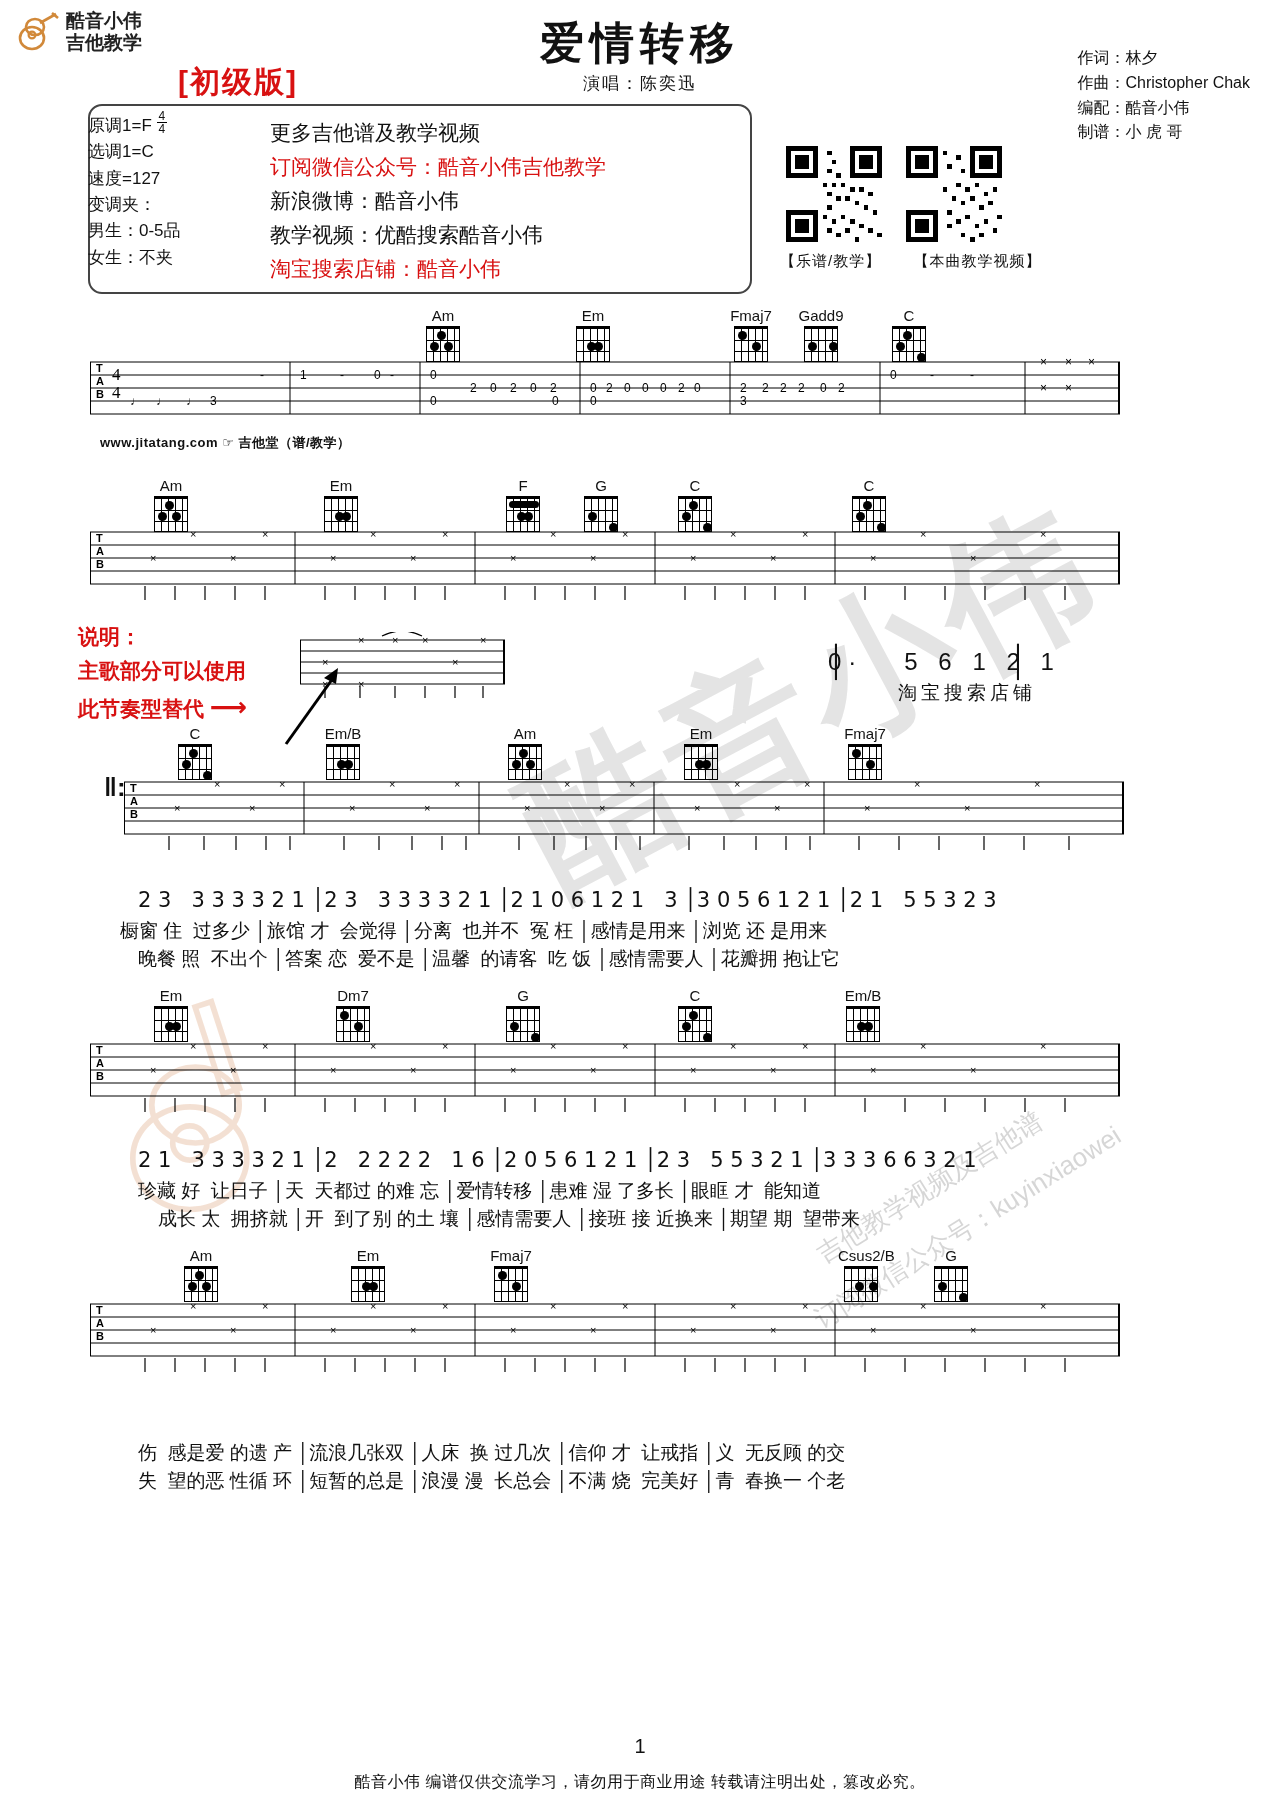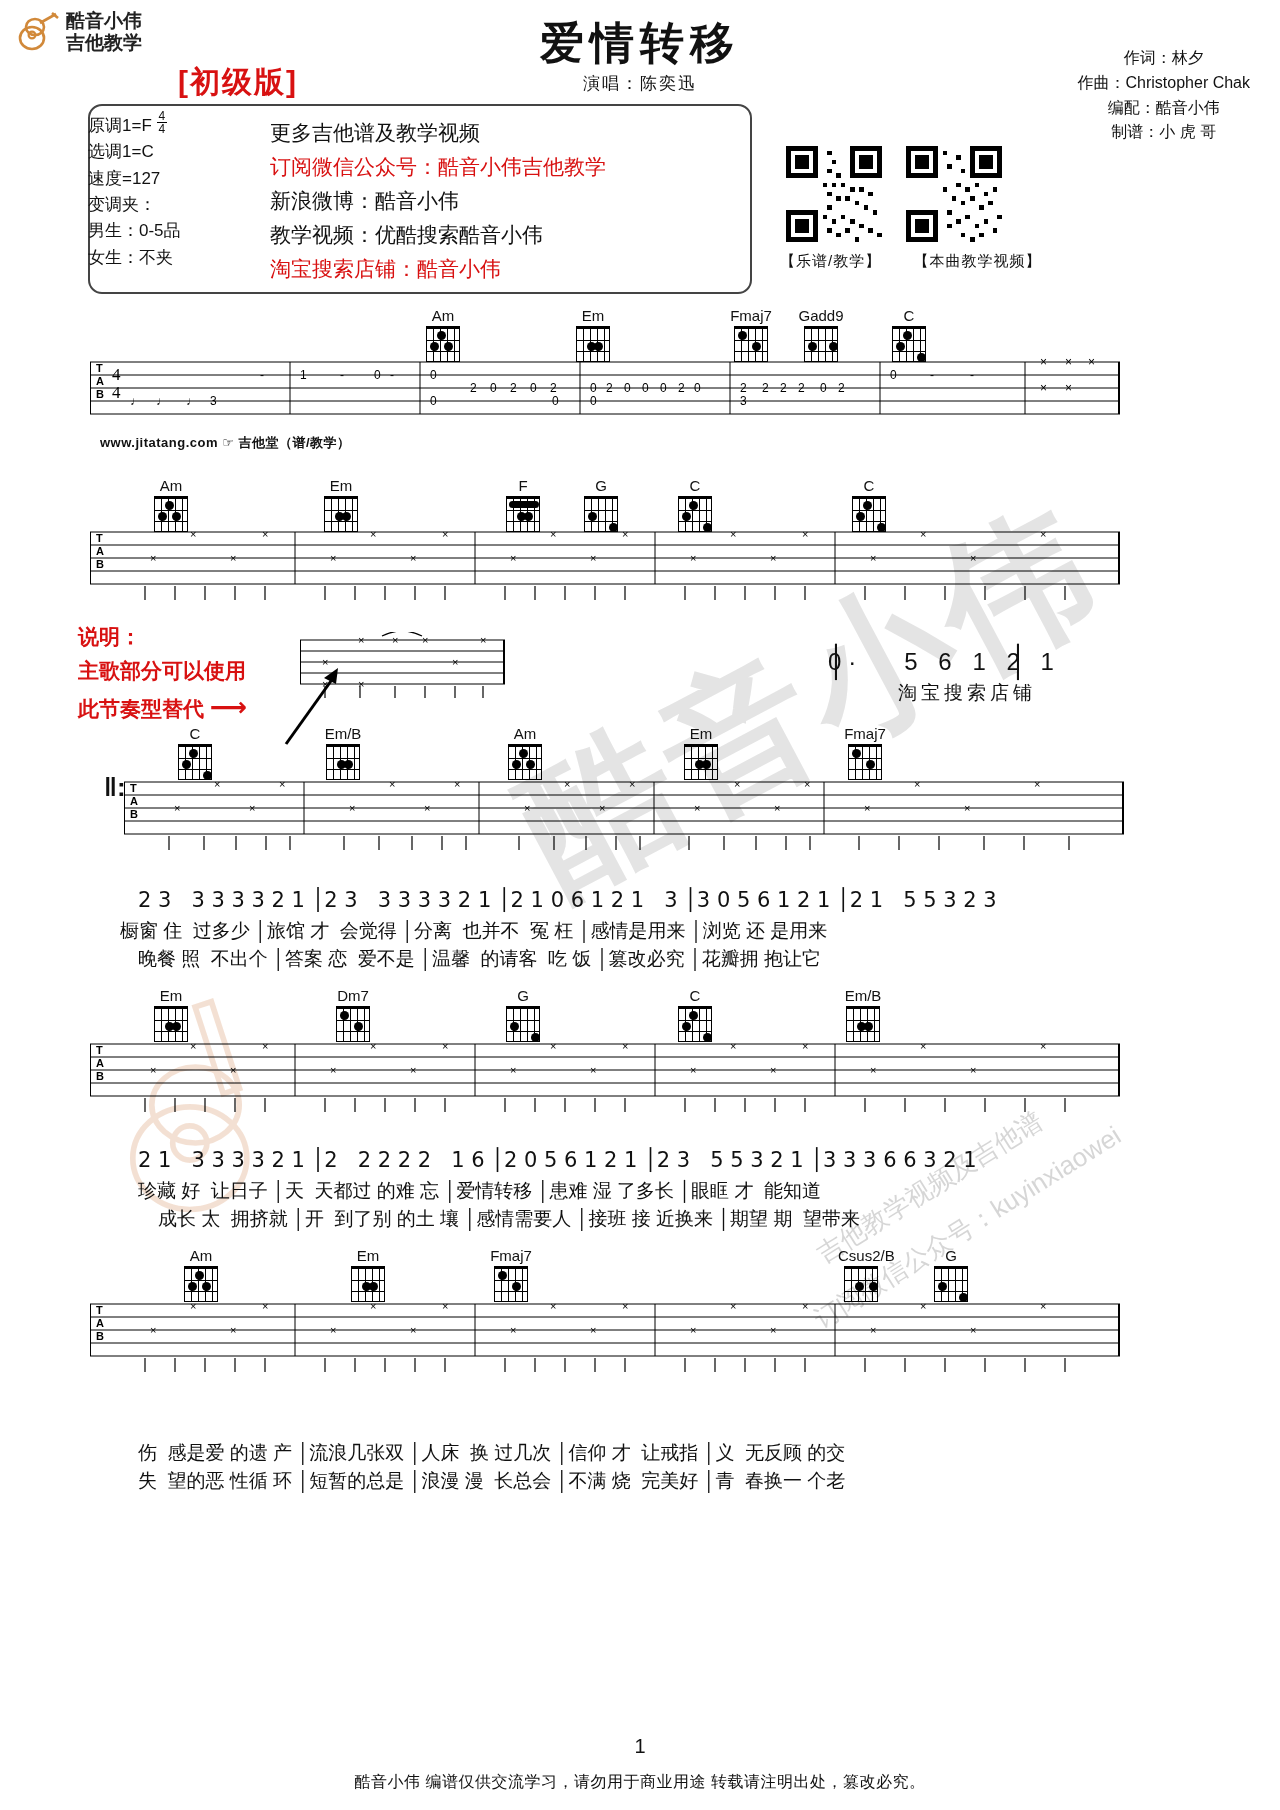--- a/index.html
+++ b/index.html
@@ -30,21 +30,21 @@
   .title{
     position:absolute;left:0;right:0;top:14px;text-align:center;
     font-family:"DejaVu Serif","Liberation Serif",serif;
     font-size:44px;font-weight:bold;letter-spacing:6px;
   }
   .singer{position:absolute;left:0;right:0;top:72px;text-align:center;font-size:17px;letter-spacing:2px;}
   .level{
     position:absolute;left:178px;top:62px;font-size:30px;font-weight:bold;color:#d81111;
     letter-spacing:2px;
   }
-  .credits{position:absolute;right:30px;top:46px;font-size:16px;line-height:1.55;text-align:center;}
+  .credits{position:absolute;right:30px;top:46px;font-size:16px;line-height:1.55;text-align:left;}
 
   
   .keybox{
     position:absolute;left:88px;top:110px;width:110px;font-size:17px;line-height:1.55;
   }
   .keybox .frac{display:inline-block;vertical-align:-2px;font-size:12px;line-height:1;text-align:center;}
   .keybox .frac b{display:block;border-bottom:1px solid #000;padding:0 2px;font-weight:normal;}
   .keybox .frac i{display:block;font-style:normal;padding:0 2px;}
   .promo{
     position:absolute;left:88px;top:104px;width:664px;height:190px;
@@ -714,21 +714,21 @@
         <div class="v" style="left:27px"></div>
       <div class="h" style="top:11px"></div>
         <div class="h" style="top:22px"></div>
       <div class="dot" style="left:3px;top:2px"></div>
         <div class="dot" style="left:17px;top:13px"></div>
     </div>
   </div>
 
   <div class="numline" style="left:138px;top:888px;">2 3   3 3 3 3 2 1 │2 3   3 3 3 3 2 1 │2 1 0 6 1 2 1   3 │3 0 5 6 1 2 1 │2 1   5 5 3 2 3</div>
   <div class="lyric" style="left:120px;top:918px;">橱窗 住  过多少 │旅馆 才  会觉得 │分离  也并不  冤 枉 │感情是用来 │浏览 还 是用来</div>
-  <div class="lyric" style="left:138px;top:946px;">晚餐 照  不出个 │答案 恋  爱不是 │温馨  的请客  吃 饭 │篡改必究 │花瓣拥 抱让它</div>
+  <div class="lyric" style="left:138px;top:946px;">晚餐 照  不出个 │答案 恋  爱不是 │温馨  的请客  吃 饭 │感情需要人 │花瓣拥 抱让它</div>
 
   <svg class="sys" style="left:90px;top:1040px;" width="1040" height="80">
     <g stroke="#000" stroke-width="1">
       <line x1="0" y1="4" x2="1030" y2="4"></line>
         <line x1="0" y1="17" x2="1030" y2="17"></line>
       <line x1="0" y1="30" x2="1030" y2="30"></line>
         <line x1="0" y1="43" x2="1030" y2="43"></line>
       <line x1="0" y1="56" x2="1030" y2="56"></line>
       <line x1="0" y1="4" x2="0" y2="56" stroke-width="2"></line>
       <line x1="205" y1="4" x2="205" y2="56"></line>

